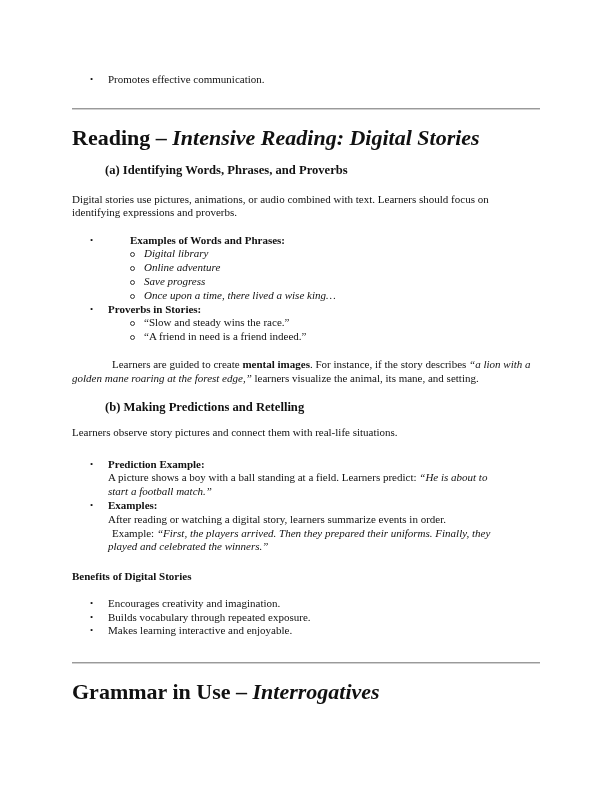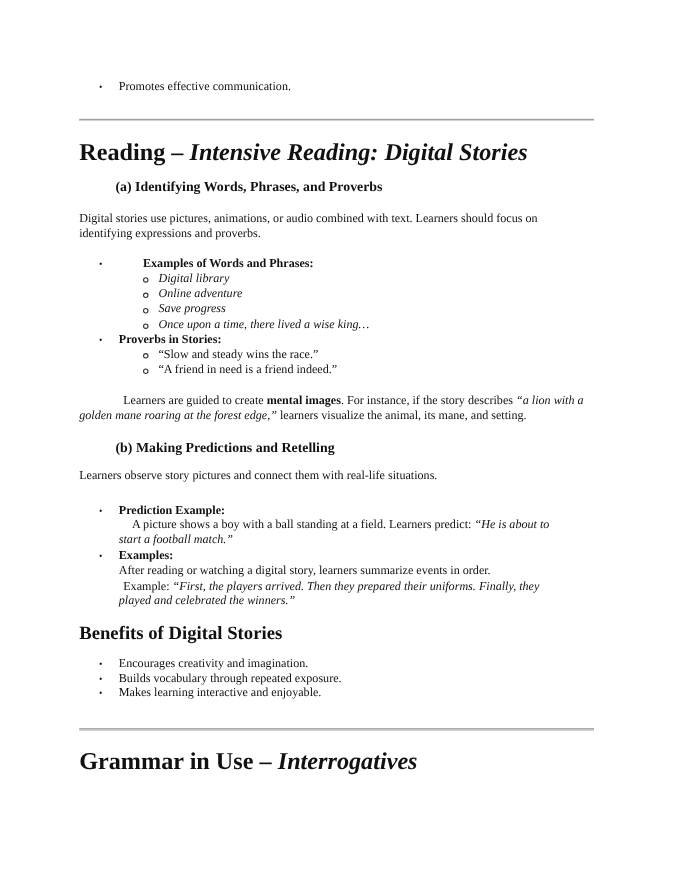--- a/index.html
+++ b/index.html
@@ -8,21 +8,21 @@
       font-family: "Liberation Serif", "DejaVu Serif", serif;
       color: #111111;
     }
     .abs { position: absolute; white-space: nowrap; }
     .body-text { font-size: 11px; line-height: 13px; }
     .bullet { position: absolute; font-size: 9px; line-height: 13px; }
     .circ { position: absolute; width: 3px; height: 3px; border: 0.8px solid #333; border-radius: 50%; }
     .rule { position: absolute; left: 72px; width: 468px; height: 1px; background: #9a9a9a; border-bottom: 1px solid #d0d0d0; }
     .h2 { font-size: 22px; font-weight: bold; line-height: 22px; }
     .h3 { font-size: 12.6px; font-weight: bold; line-height: 15px; margin-left: 33px; }
-    .h4 { font-size: 17px; font-weight: bold; line-height: 14px; }
+    .h4 { font-size: 11px; font-weight: bold; line-height: 14px; }
     i, .it { font-style: italic; }
     b { font-weight: bold; }
   </style>
 </head>
 <body>
 
 <span class="bullet" style="left:90px; top:73px;">•</span>
 <span class="abs body-text" style="left:108px; top:73px;">Promotes effective communication.</span>
 
 <div class="rule" style="top:108px;"></div>
@@ -62,21 +62,21 @@
 <div class="abs body-text" style="left:72px; top:372px;">
   <i>golden mane roaring at the forest edge,”</i><span> learners visualize the animal, its mane, and setting.</span>
 </div>
 
 <div class="abs h3" style="left:72px; top:400px;">(b) Making Predictions and Retelling</div>
 
 <div class="abs body-text" style="left:72px; top:426px;">Learners observe story pictures and connect them with real-life situations.</div>
 
 <span class="bullet" style="left:90px; top:458px;">•</span>
 <b class="abs body-text" style="left:108px; top:458px;">Prediction Example:</b>
-<div class="abs body-text" style="left:120px; top:471px;text-align:center;">
+<div class="abs body-text" style="left:108px; top:471px;text-align:center;">
   <span>A picture shows a boy with a ball standing at a field. Learners predict: </span><i>“He is about to</i>
 </div>
 <i class="abs body-text" style="left:108px; top:485px;">start a football match.”</i>
 
 <span class="bullet" style="left:90px; top:499px;">•</span>
 <b class="abs body-text" style="left:108px; top:499px;">Examples:</b>
 <div class="abs body-text" style="left:108px; top:513px;">After reading or watching a digital story, learners summarize events in order.</div>
 <div class="abs body-text" style="left:112px; top:527px;">
   <span>Example: </span><i>“First, the players arrived. Then they prepared their uniforms. Finally, they</i>
 </div>

